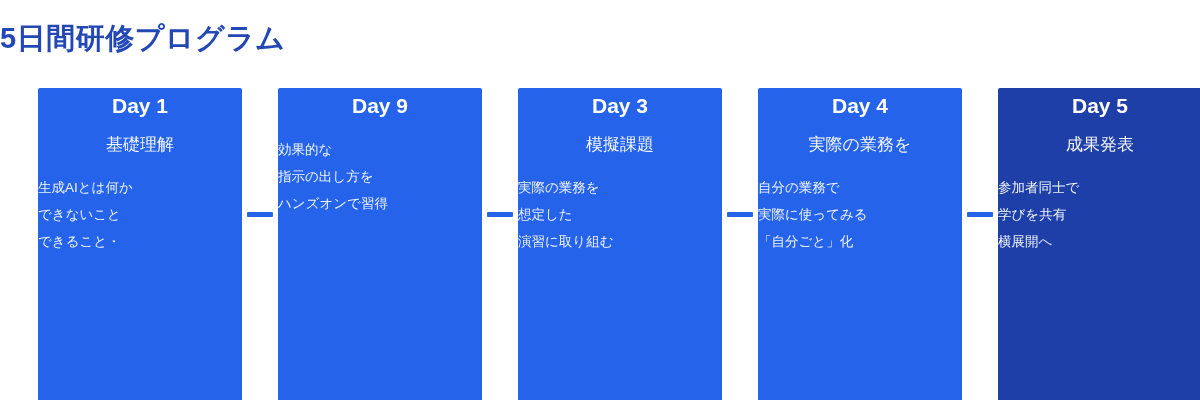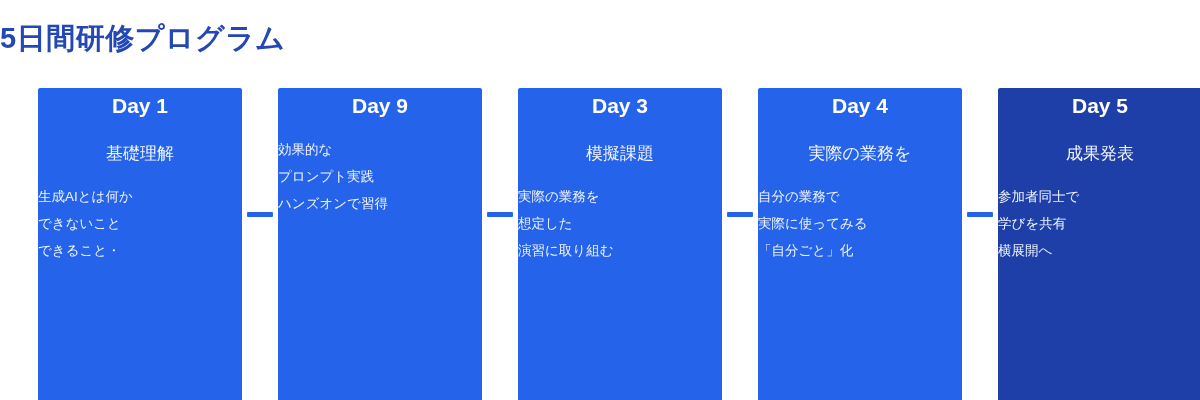--- a/index.html
+++ b/index.html
@@ -60,21 +60,21 @@
     color: #ffffff;
     line-height: 28px;
     margin: 0;
   }
   .card-subtitle {
     text-align: center;
     font-size: 17px;
     font-weight: normal;
     color: #f2f5fd;
     line-height: 26px;
-    margin-top: 21px;
+    margin-top: 12px;
   }
   .card-body {
     margin-top: 16px;
   }
   .card-body-line {
     font-size: 13.5px;
     color: #eef3fd;
     line-height: 27px;
     white-space: nowrap;
   }
@@ -112,21 +112,21 @@
     </div>
 
     <div class="connector">
       <div class="connector-line"></div>
     </div>
 
     <div class="card">
       <div class="card-day">Day 9</div>
       <div class="card-body">
         <div class="card-body-line">効果的な</div>
-        <div class="card-body-line">プロンプト実践</div>
+        <div class="card-body-line">指示の出し方を</div>
         <div class="card-body-line">ハンズオンで習得</div>
       </div>
     </div>
 
     <div class="connector">
       <div class="connector-line"></div>
     </div>
 
     <div class="card">
       <div class="card-day">Day 3</div>

